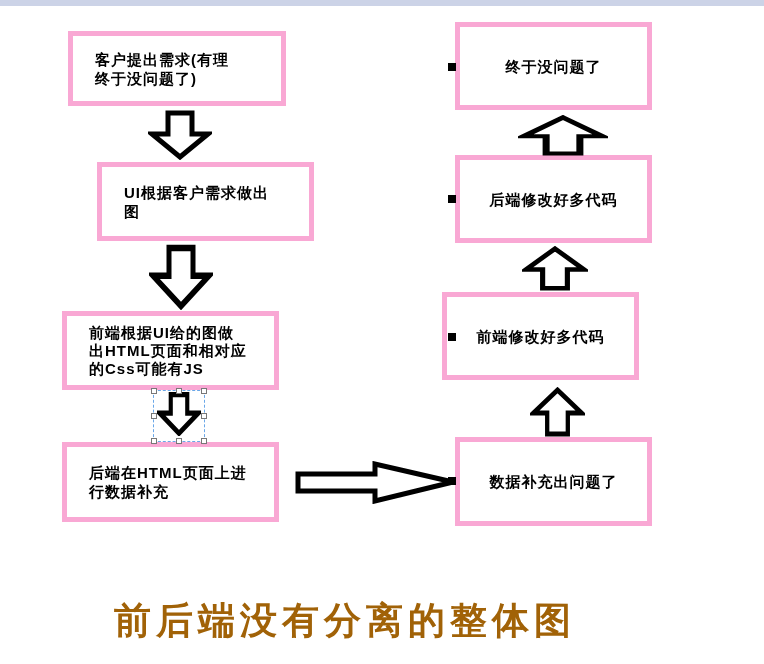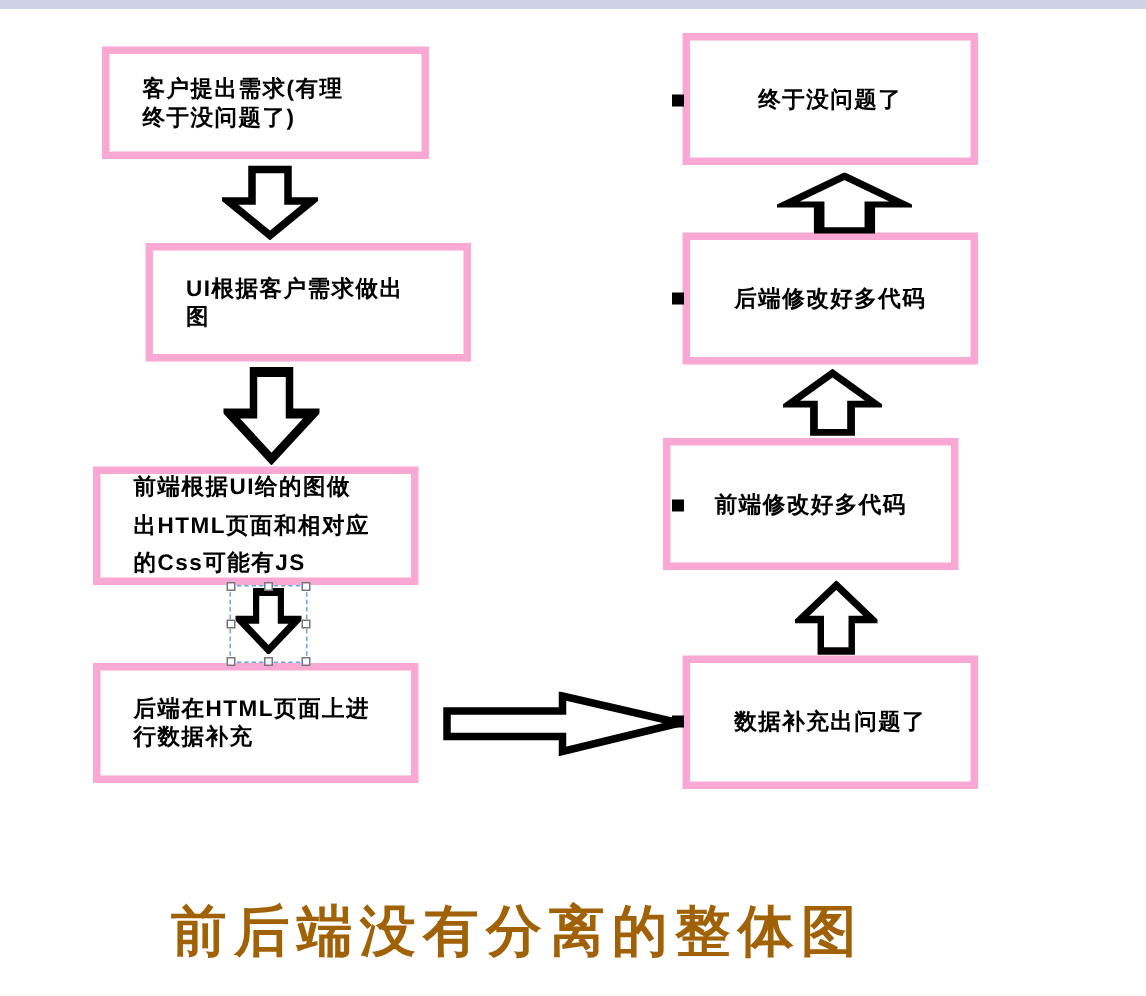--- a/index.html
+++ b/index.html
@@ -10,21 +10,21 @@
   .top-strip{position:absolute;left:0;top:0;width:764px;height:6px;background:#ccd3e7;}
   .flow-box{
     position:absolute;box-sizing:border-box;border:5px solid #f9a8d4;background:#fff;
     display:flex;flex-direction:column;justify-content:center;
     font-weight:bold;font-size:15px;line-height:19px;color:#000;letter-spacing:1px;
   }
   .flow-box.left-align{align-items:flex-start;padding-left:22px;padding-right:6px;}
   .flow-box.center{align-items:center;text-align:center;}
   .box1{left:68px;top:31px;width:218px;height:75px;padding-left:28px;}
   .box2{left:62px;top:162px;width:217px;height:79px;margin-left:35px;}
-  .box3{left:62px;top:311px;width:217px;height:79px;line-height:18px;justify-content:space-between;}
+  .box3{left:62px;top:311px;width:217px;height:79px;line-height:18px;}
   .box4{left:62px;top:442px;width:217px;height:80px;}
   .box5{left:455px;top:437px;width:197px;height:89px;}
   .box6{left:442px;top:292px;width:197px;height:88px;}
   .box7{left:455px;top:155px;width:197px;height:88px;}
   .box8{left:455px;top:22px;width:197px;height:88px;}
   .nub{position:absolute;width:8px;height:8px;background:#000;}
   .arrow{position:absolute;}
   .arrow svg{display:block;width:100%;height:100%;}
   .marquee{
     position:absolute;left:153px;top:390px;width:52px;height:52px;

